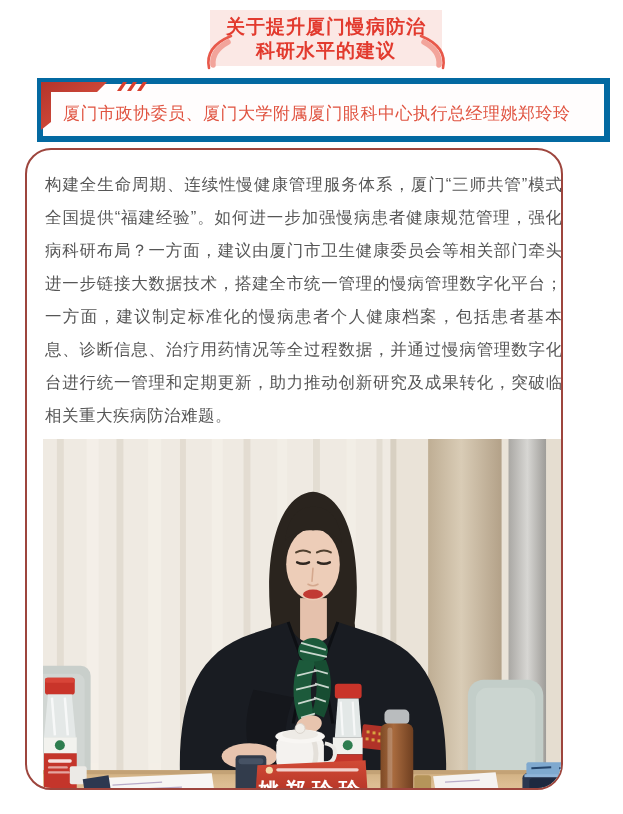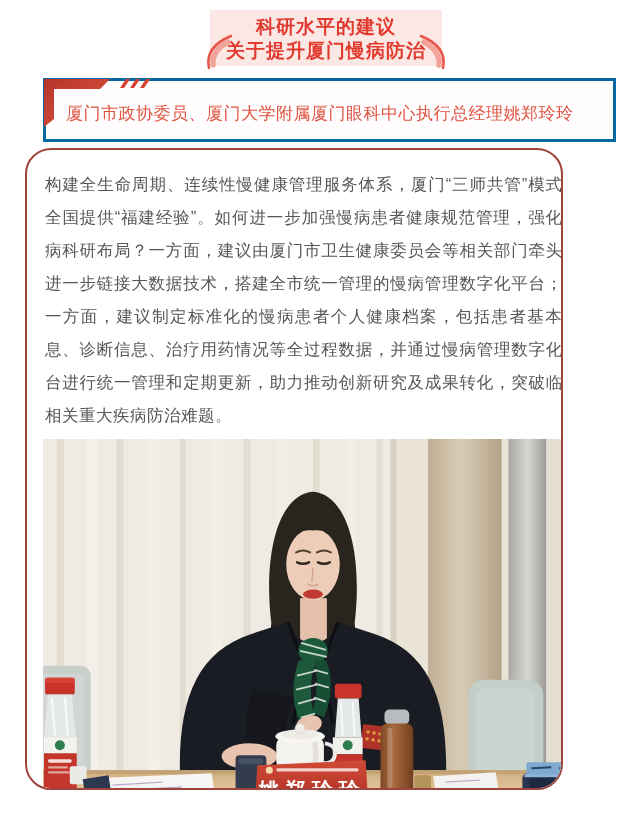--- a/index.html
+++ b/index.html
@@ -27,24 +27,24 @@
     line-height: 24px;
     color: #e23a2e;
     letter-spacing: 1px;
   }
   .swoosh { position: absolute; width: 34px; height: 36px; bottom: -4px; }
   .swoosh-left  { left: -9px; }
   .swoosh-right { right: -9px; transform: scaleX(-1); }
   
   .author-bar {
     position: absolute;
-    left: 43px; top: 78px;
+    left: 37px; top: 78px;
     width: 573px; height: 64px;
     background: #fffdfd;
-    border: 3px solid #0369a1;
+    border: 6px solid #0369a1;
     display: flex;
     align-items: center;
     padding-left: 20px;
   }
   .author-text {
     font-size: 17px;
     color: #e05340;
     letter-spacing: 0.5px;
     padding-top: 6px;
   }
@@ -82,22 +82,22 @@
 </head>
 <body>
 
 <div class="page">
 
   <div class="banner">
     <svg class="swoosh swoosh-left" viewBox="0 0 34 36">
       <path d="M30,2 C13,9 5,20 8,34" fill="none" stroke="#e8584a" stroke-width="2.6" stroke-linecap="round"></path>
       <path d="M27,8 C16,14 11,22 12,31" fill="none" stroke="#f2a49b" stroke-width="5.5" stroke-linecap="round"></path>
     </svg>
+    <div class="banner-line">关于提升厦门慢病防治</div>
     <div class="banner-line">科研水平的建议</div>
-    <div class="banner-line">关于提升厦门慢病防治</div>
     <svg class="swoosh swoosh-right" viewBox="0 0 34 36">
       <path d="M30,2 C13,9 5,20 8,34" fill="none" stroke="#e8584a" stroke-width="2.6" stroke-linecap="round"></path>
       <path d="M27,8 C16,14 11,22 12,31" fill="none" stroke="#f2a49b" stroke-width="5.5" stroke-linecap="round"></path>
     </svg>
   </div>
 
   <div class="author-bar">
     <svg class="corner-deco" viewBox="0 0 120 52">
       <defs>
         <linearGradient id="cornerG" x1="0" y1="0" x2="1" y2="1">

